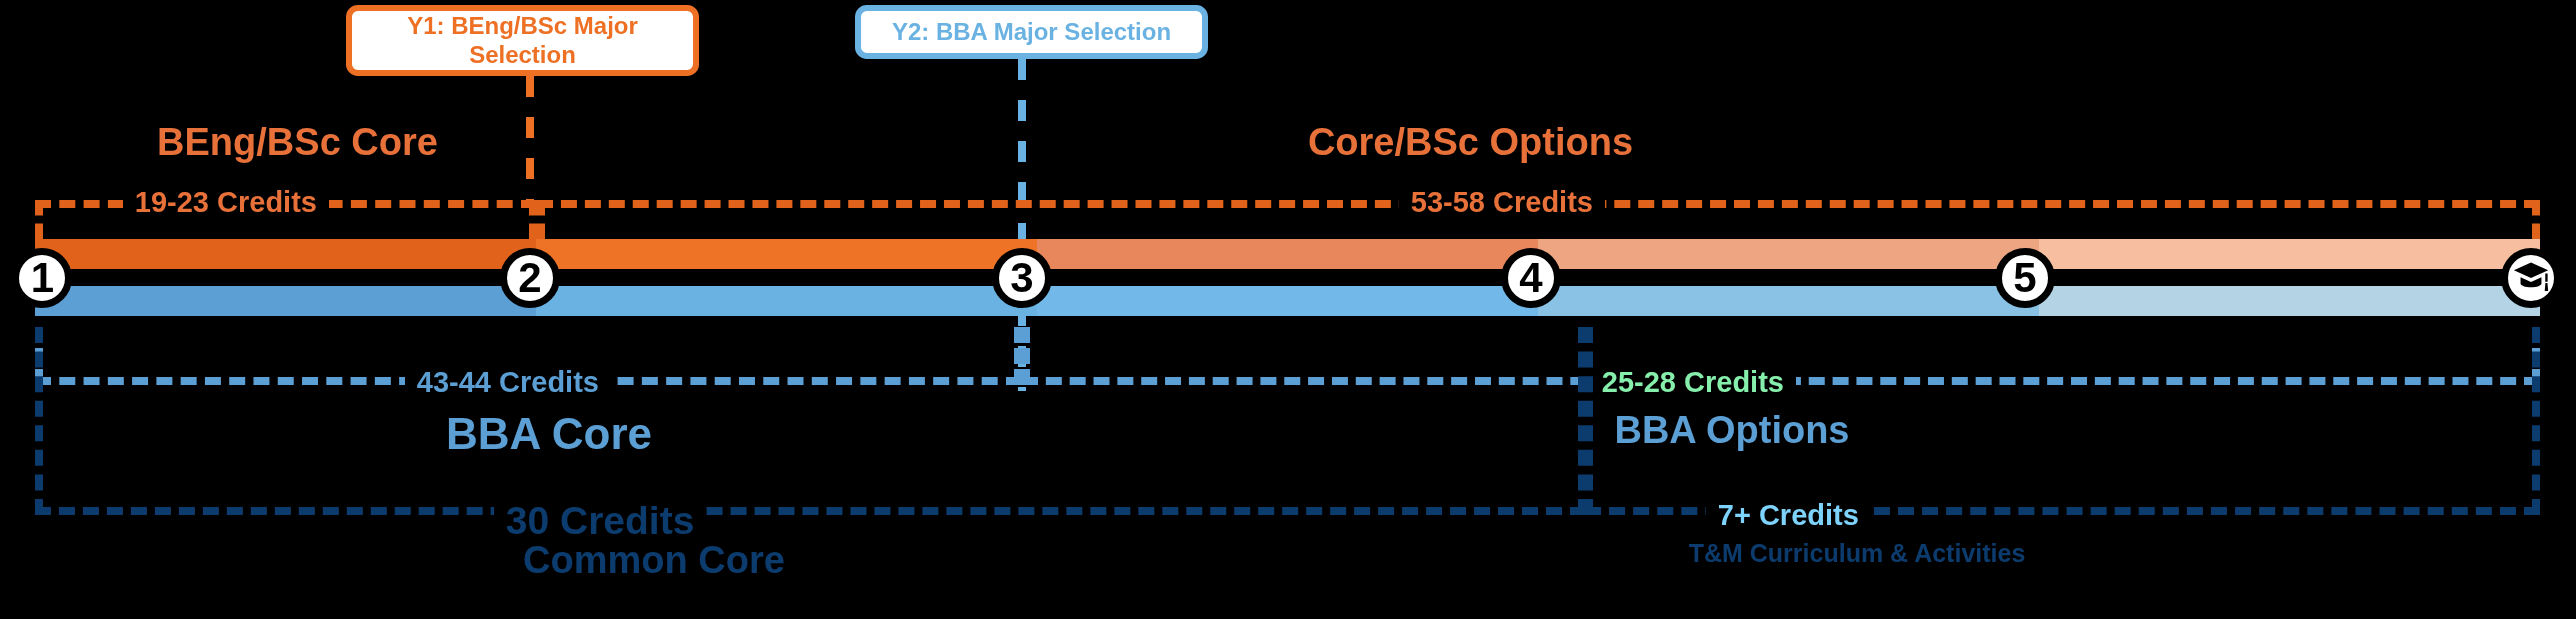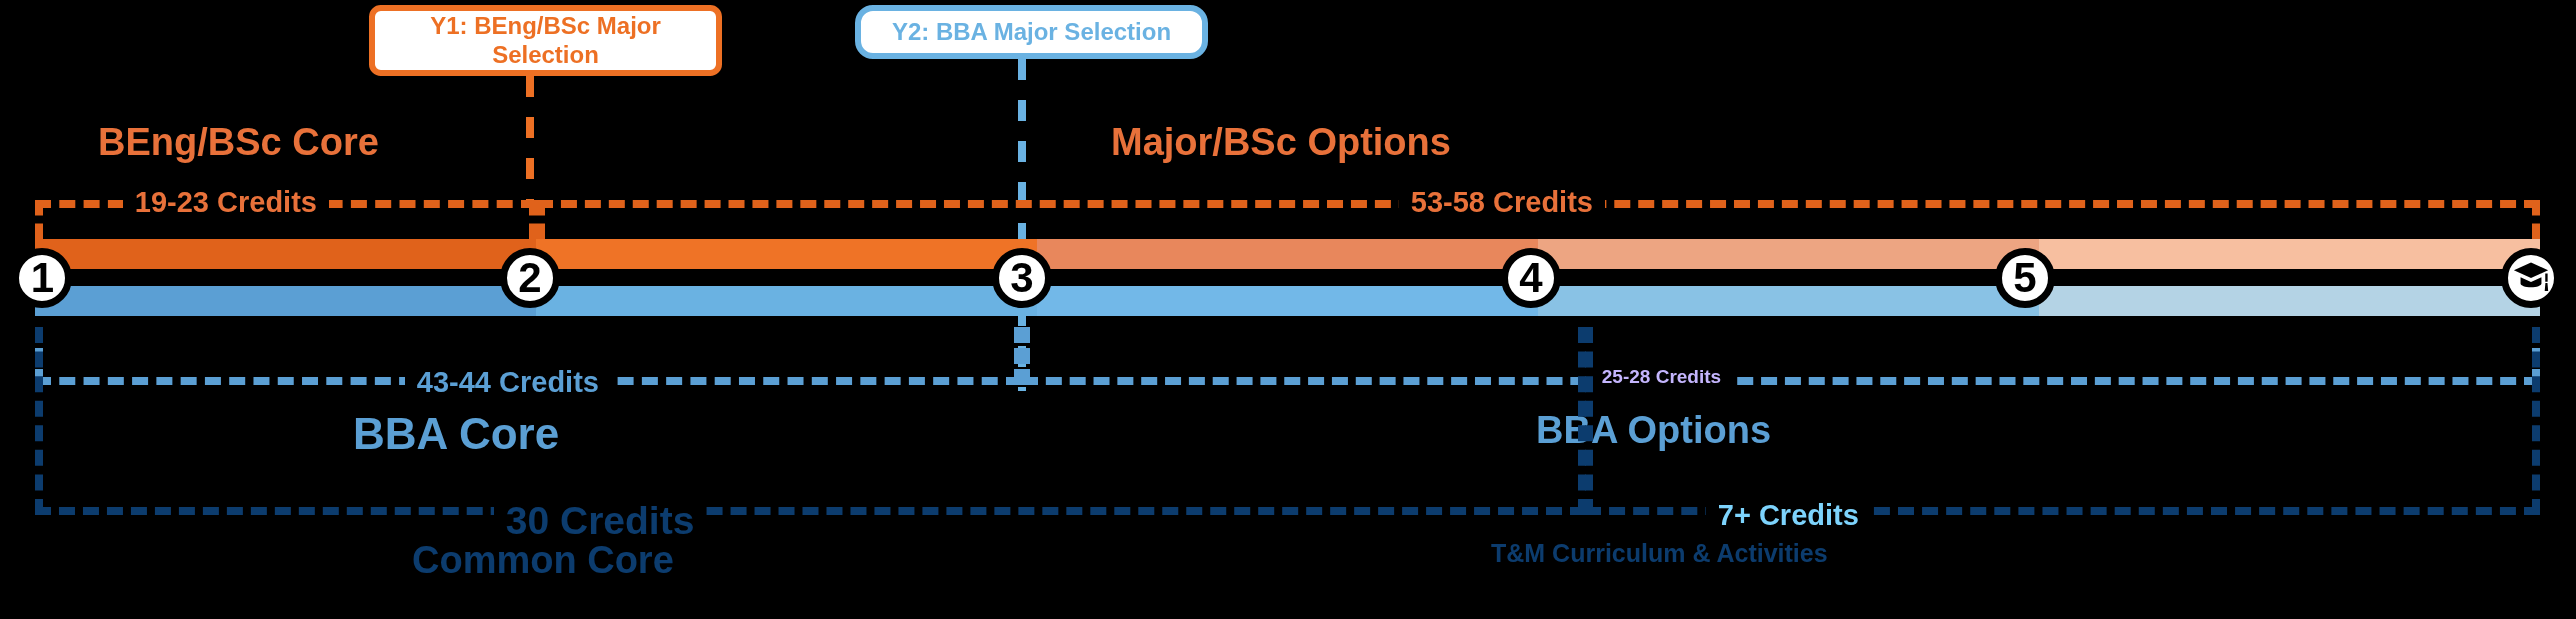--- a/index.html
+++ b/index.html
@@ -52,21 +52,21 @@
   .connector.blue {
     background-image: linear-gradient(to bottom, #6ab2e2 0 52%, transparent 52% 100%);
     background-size: 7.8px 41px;
   }
 
   
   .section-label {
     position: absolute;
     font-weight: bold;
     white-space: nowrap;
-    text-align: left;
+    text-align: center;
   }
 
   
   .bracket {
     position: absolute;
     box-sizing: border-box;
     background: transparent;
   }
   .bracket.up {
     border-top: 8.5px dashed currentColor;
@@ -115,36 +115,36 @@
     z-index: 6;
   }
   .marker.cap { font-size: 0; }
   .marker.cap svg { width: 38px; height: 38px; display: block; }
 </style>
 </head>
 <body>
 
 <div id="stage">
 
-  <div class="callout orange" style="left:369px; top:5.2px; width:353px; height:71px; font-size:24px;">
+  <div class="callout orange" style="left:346px; top:5.2px; width:353px; height:71px; font-size:24px;">
     <span>Y1: BEng/BSc Major Selection</span>
   </div>
   <div class="connector orange" style="left:526px; top:76px; height:129px;"></div>
 
-  <div class="callout blue" style="left:855px; top:5.2px; width:353px; height:54px; font-size:24px;border-radius:18px;">
+  <div class="callout blue" style="left:855px; top:5.2px; width:353px; height:54px; font-size:24px;">
     <span>Y2: BBA Major Selection</span>
   </div>
   <div class="connector blue" style="left:1018px; top:59px; height:332px;"></div>
 
   <div class="section-label" style="left:98px; top:121px; width:399px; font-size:38px; color:#e8713a;">
     <span>BEng/BSc Core</span>
   </div>
 
   <div class="section-label" style="left:1111px; top:121px; width:719px; font-size:38px; color:#e8713a;">
-    <span>Major/BSc Options</span>
+    <span>Core/BSc Options</span>
   </div>
 
   <div class="bracket up" style="left:35px; top:200px; width:502px; height:39px; color:#e0621b;"></div>
   <div class="bracket-caption" style="left:123px; top:186px; font-size:29px; color:#e8713a;">
     <span>19-23 Credits</span>
   </div>
 
   <div class="bracket up" style="left:537px; top:200px; width:2003px; height:39px; color:#e0621b;"></div>
   <div class="bracket-caption" style="left:1399px; top:186px; font-size:29px; color:#e8713a;">
     <span>53-58 Credits</span>
@@ -194,21 +194,21 @@
 
   <div class="bracket down" style="left:35px; top:327px; width:987px; height:58px; color:#5b9fd4;"></div>
   <div class="bracket-caption" style="left:405px; top:366px; font-size:29px; color:#5b9fd4;">
     <span>43-44 Credits</span>
   </div>
   <div class="section-label" style="left:353px; top:409px; width:392px; font-size:44px; color:#5b9fd4;">
     <span>BBA Core</span>
   </div>
 
   <div class="bracket down" style="left:1022px; top:327px; width:1518px; height:58px; color:#5b9fd4;"></div>
-  <div class="bracket-caption" style="left:1590px; top:366px; font-size:19px; color:#c4b5fd;">
+  <div class="bracket-caption" style="left:1590px; top:366px; font-size:29px; color:#86efac;">
     <span>25-28 Credits</span>
   </div>
   <div class="section-label" style="left:1536px; top:409px; width:392px; font-size:38px; color:#5b9fd4;">
     <span>BBA Options</span>
   </div>
 
   <div class="bracket down" style="left:35px; top:327px; width:1551px; height:188px; color:#0c3c6e;"></div>
   <div class="bracket-caption" style="left:494px; top:499px; font-size:39px; color:#0c3c6e;">
     <span>30 Credits</span>
   </div>

